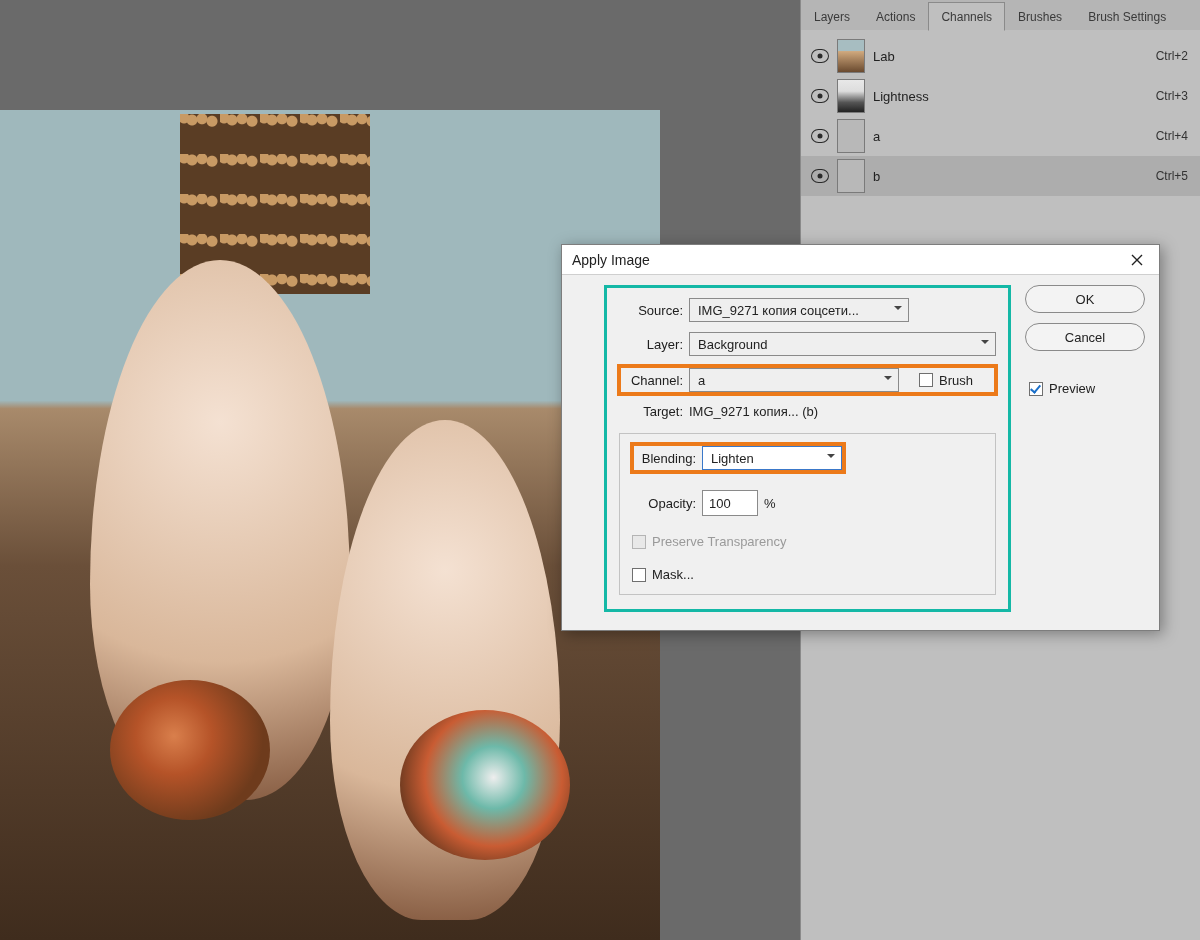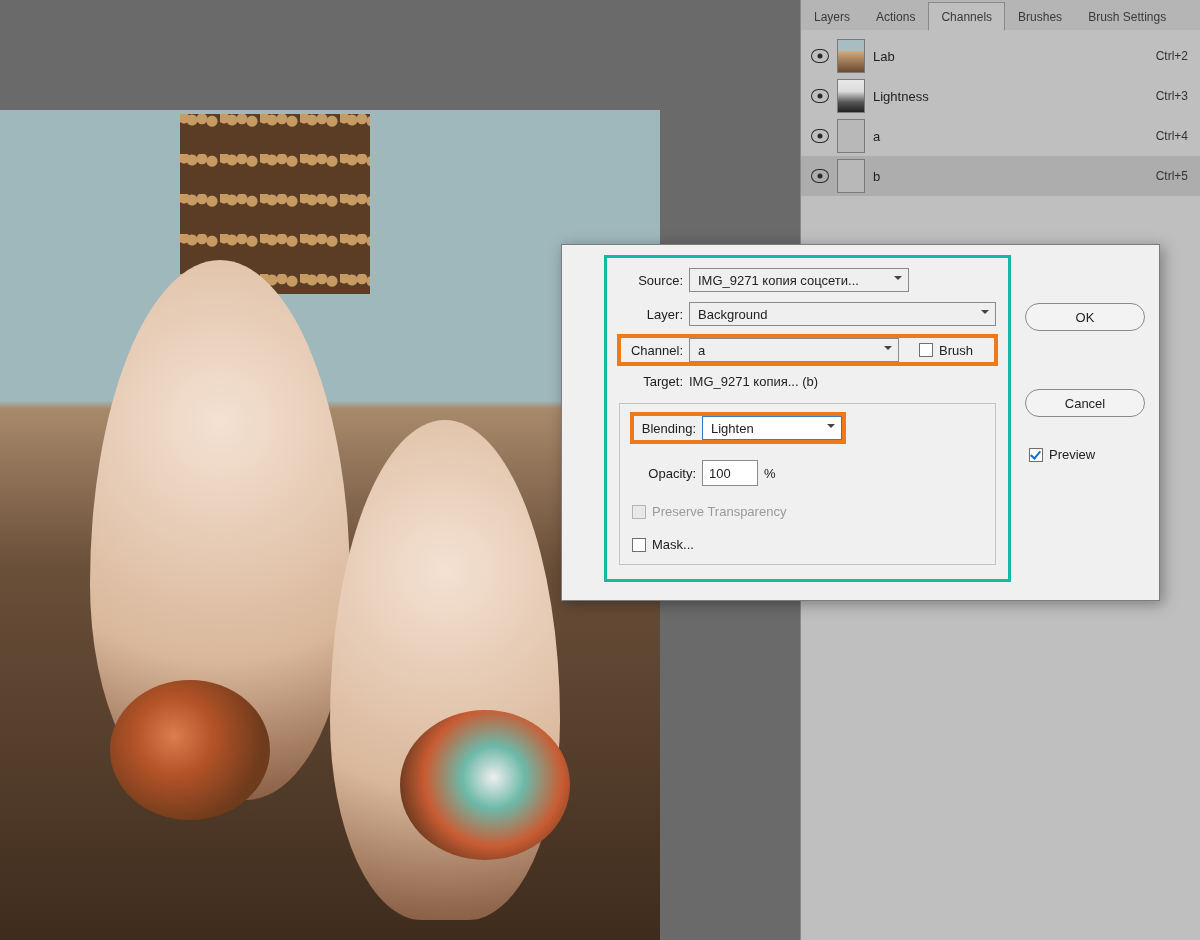--- a/index.html
+++ b/index.html
@@ -46,21 +46,21 @@
   .select .caret::before { content:""; display:block; border:4px solid transparent; border-top-color:#444; }
   .select.wide { flex:1; }
   .textin { background:#fff; width:56px; padding:12px 6px; }
   .chk { width:14px; height:14px; border:1px solid #6f6f6f; background:#fff; display:inline-flex; align-items:center; justify-content:center; flex:none; }
   .chk.checked::after { content:""; width:8px; height:4px; border:2px solid #1a6fc9; border-top:none; border-right:none; transform:rotate(-50deg) translate(0.5px,-1px); }
   .chk.disabled { background:#e8e8e8; border-color:#b4b4b4; }
   .disabled-text { color:#9a9a9a; }
   .highlight { outline:4px solid #ec7a1a; outline-offset:-2px; padding:2px 2px 2px 0; }
   .inner-group { border:1px solid #c3c3c3; margin-top:4px; padding:10px 12px 12px; display:flex; flex-direction:column; gap:18px; }
   .right-col { width:120px; display:flex; flex-direction:column; gap:10px; align-items:stretch; padding-top:0px; }
-  .btn { height:28px; border:1px solid #8a8a8a; border-radius:14px; background:#f3f3f3; font-size:13px; display:flex; align-items:center; justify-content:center; cursor:pointer;margin-top:48px; }
+  .btn { height:28px; border:1px solid #8a8a8a; border-radius:14px; background:#f3f3f3; font-size:13px; display:flex; align-items:center; justify-content:center; cursor:pointer; }
   .preview-row { display:flex; align-items:center; gap:6px; margin-top:20px; font-size:13px; padding-left:4px;}
 </style>
 </head>
 <body>
 
 <div class="canvas-area">
   <div class="woodpile"></div>
   <div class="figure fig1"></div>
   <div class="figure fig2"></div>
   <div class="bouquet1"></div>
@@ -97,20 +97,28 @@
     <div class="ch-row selected">
       <span class="eye"></span>
       <span class="thumb flat"></span>
       <span class="ch-name">b</span>
       <span class="ch-short">Ctrl+5</span>
     </div>
   </div>
 </div>
 
 <div class="dialog">
+  <div class="titlebar">
+    <span>Apply Image</span>
+    <span class="close-x">
+      <svg viewBox="0 0 12 12">
+          <path d="M1 1 L11 11 M11 1 L1 11" stroke="#222" stroke-width="1.4" fill="none"></path>
+        </svg>
+    </span>
+  </div>
   <div class="dialog-body">
     <div class="left">
 
       <div class="row">
         <span class="lbl">Source:</span>
         <div class="select" style="width:220px">
           <span>IMG_9271 копия соцсети...</span>
           <span class="caret"></span>
         </div>
       </div>

